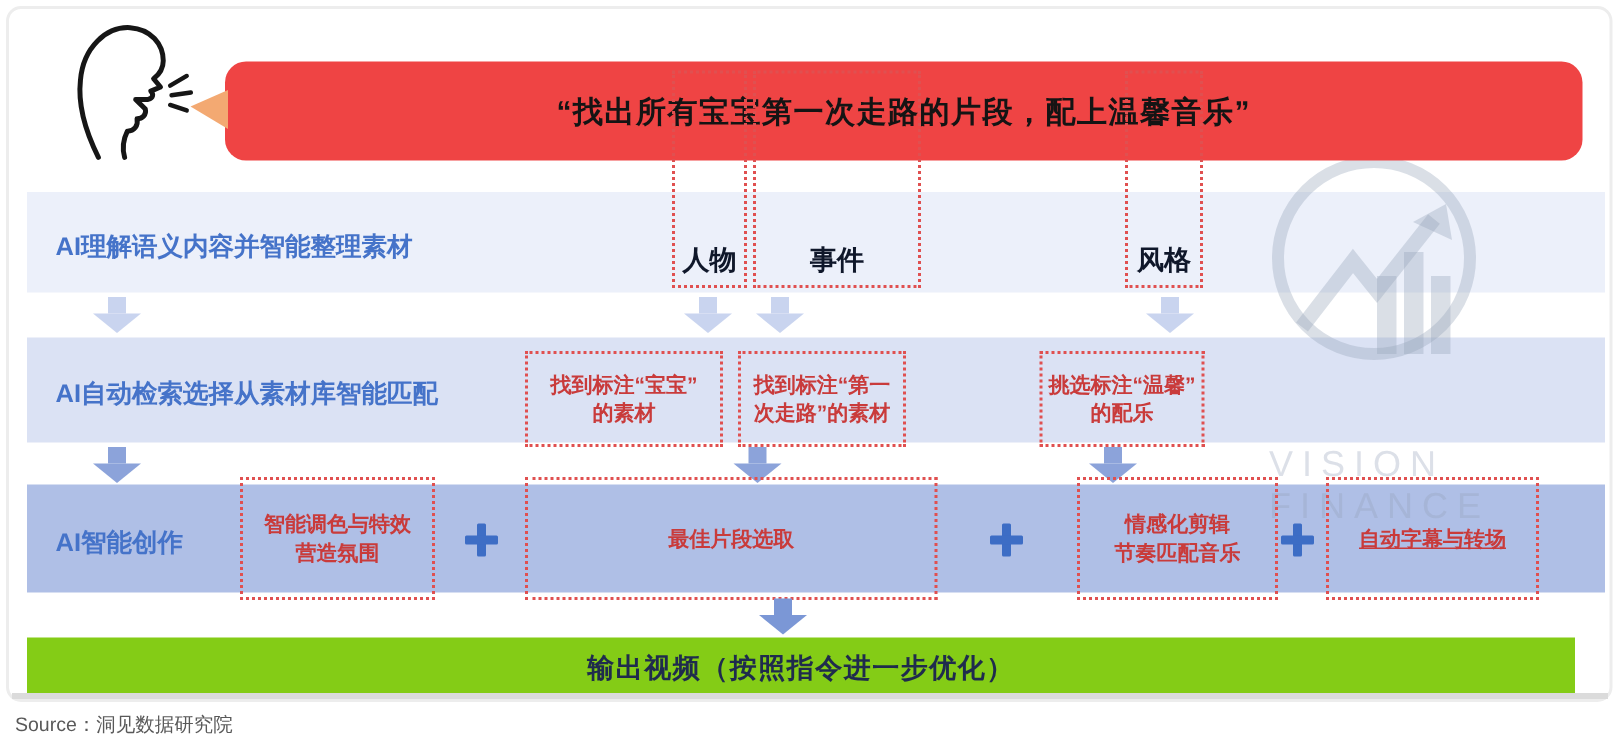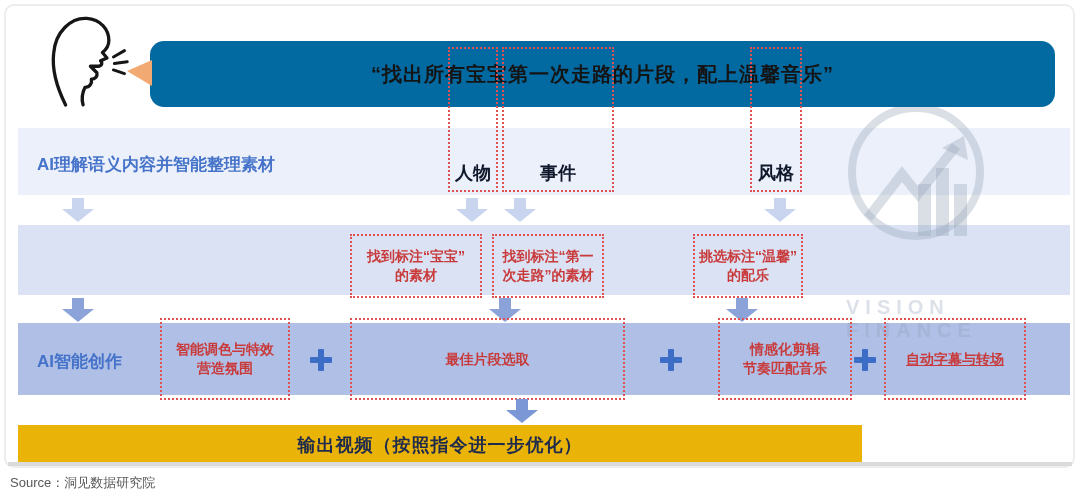--- a/index.html
+++ b/index.html
@@ -7,32 +7,32 @@
   .stage { position:relative; width:1080px; height:496px; background:#fff; overflow:hidden; }
 
   .card { position:absolute; left:4px; top:4px; width:1071px; height:464px;
           border:2px solid #ededed; border-radius:10px; z-index:0; }
 
   
   .person { position:absolute; left:38px; top:2px; width:92px; height:112px; z-index:2; }
 
   
   .bubble { position:absolute; left:150px; top:41px; width:905px; height:66px;
-            background:#0369a1; border-radius:14px; z-index:2;
+            background:#ef4444; border-radius:14px; z-index:2;
             display:flex; align-items:center; justify-content:center; }
   .bubble-tail { position:absolute; left:-23px; top:19px; width:0; height:0;
             border-top:11px solid transparent; border-bottom:15px solid transparent;
             border-right:25px solid #F3A972; }
   .bubble-text { font-size:20px; font-weight:bold; color:#141414; letter-spacing:1px; }
 
   
   .wm { position:absolute; z-index:1; pointer-events:none; }
   .wm-brand { left:838px; top:244px; font-size:44px; font-weight:bold; letter-spacing:2px;
               color:rgba(150,162,184,0.35); }
-  .wm-tag { left:846px; top:296px; font-size:20px; font-weight:bold; letter-spacing:6px;
+  .wm-tag { left:846px; top:296px; font-size:24px; font-weight:normal; letter-spacing:6px;
             color:rgba(150,162,184,0.33); }
   .wm-logo { left:838px; top:96px; width:156px; height:156px; }
 
   
   .row { position:absolute; left:18px; width:1052px; z-index:0;
          display:flex; align-items:center; }
   .row-label { position:absolute; z-index:2; font-size:17px; font-weight:bold; color:#4573C9; }
   .row1 { top:128px; height:67px; background:#ECF0FA; }
   .row2 { top:225px; height:70px; background:#DBE2F4; }
   .row3 { top:323px; height:72px; background:#AFBFE6; }
@@ -60,22 +60,22 @@
   .arr-strong { --c:#7B97D6; }
 
   
   .plus { position:absolute; width:22px; height:22px; z-index:2; }
   .plus::before { content:""; position:absolute; left:8px; top:0; width:6px; height:22px;
                   background:#3D6DC5; border-radius:1px; }
   .plus::after  { content:""; position:absolute; left:0; top:8px; width:22px; height:6px;
                   background:#3D6DC5; border-radius:1px; }
 
   
-  .output { position:absolute; left:18px; top:425px; width:844px; height:40px;
-            background:#eab308; z-index:2; display:flex; align-items:center; justify-content:center;
+  .output { position:absolute; left:18px; top:425px; width:1032px; height:40px;
+            background:#84cc16; z-index:2; display:flex; align-items:center; justify-content:center;
             font-size:18px; font-weight:bold; color:#1F2B4D; letter-spacing:1px; }
 
   .divider { position:absolute; left:8px; top:462px; width:1064px; height:4px;
              background:#DBDBDB; z-index:2; }
   .source { position:absolute; left:10px; top:474px; font-size:13px; color:#595959; z-index:2; }
 </style>
 </head>
 <body>
 
 <div class="stage">
@@ -110,20 +110,21 @@
 
   <div class="bubble">
     <div class="bubble-tail"></div>
     <span class="bubble-text">“找出所有宝宝第一次走路的片段，配上温馨音乐”</span>
   </div>
 
   <div class="row row1"></div>
   <div class="row-label" style="left:37px; top:153px;">AI理解语义内容并智能整理素材</div>
 
   <div class="row row2"></div>
+  <div class="row-label" style="left:37px; top:251px;">AI自动检索选择从素材库智能匹配</div>
 
   <div class="row row3"></div>
   <div class="row-label" style="left:37px; top:350px;">AI智能创作</div>
 
   <div class="kbox" style="left:448px; top:47px; width:50px; height:145px;">
     <span class="klabel">人物</span>
   </div>
   <div class="kbox" style="left:502px; top:47px; width:112px; height:145px;">
     <span class="klabel">事件</span>
   </div>

